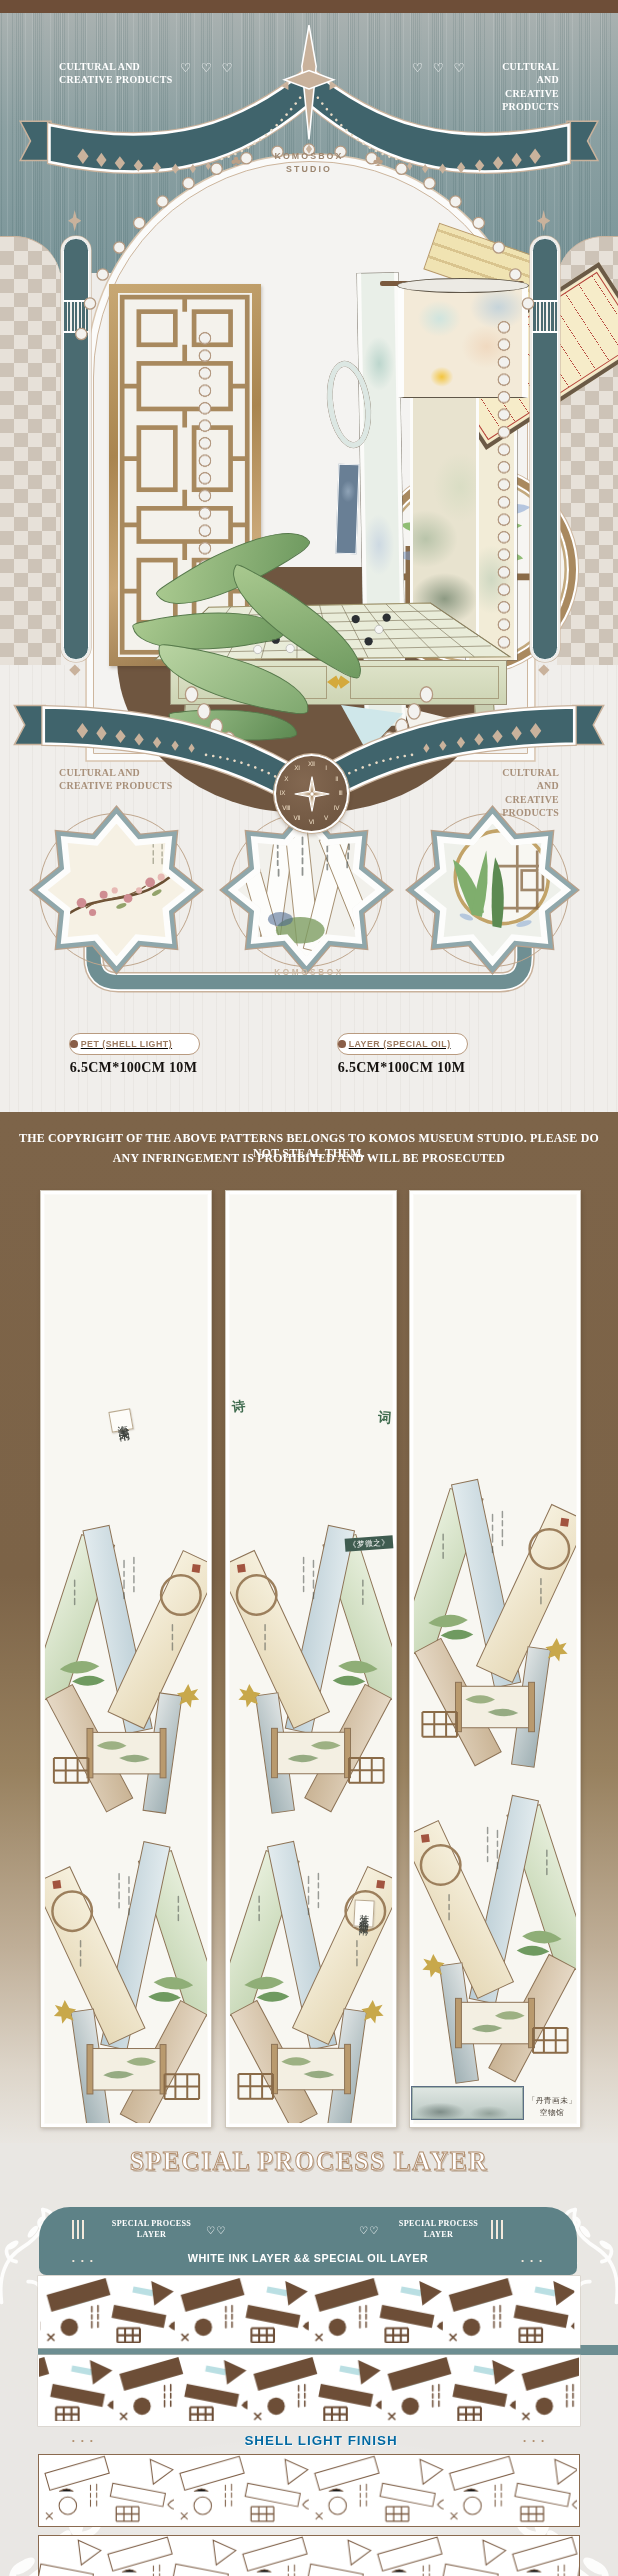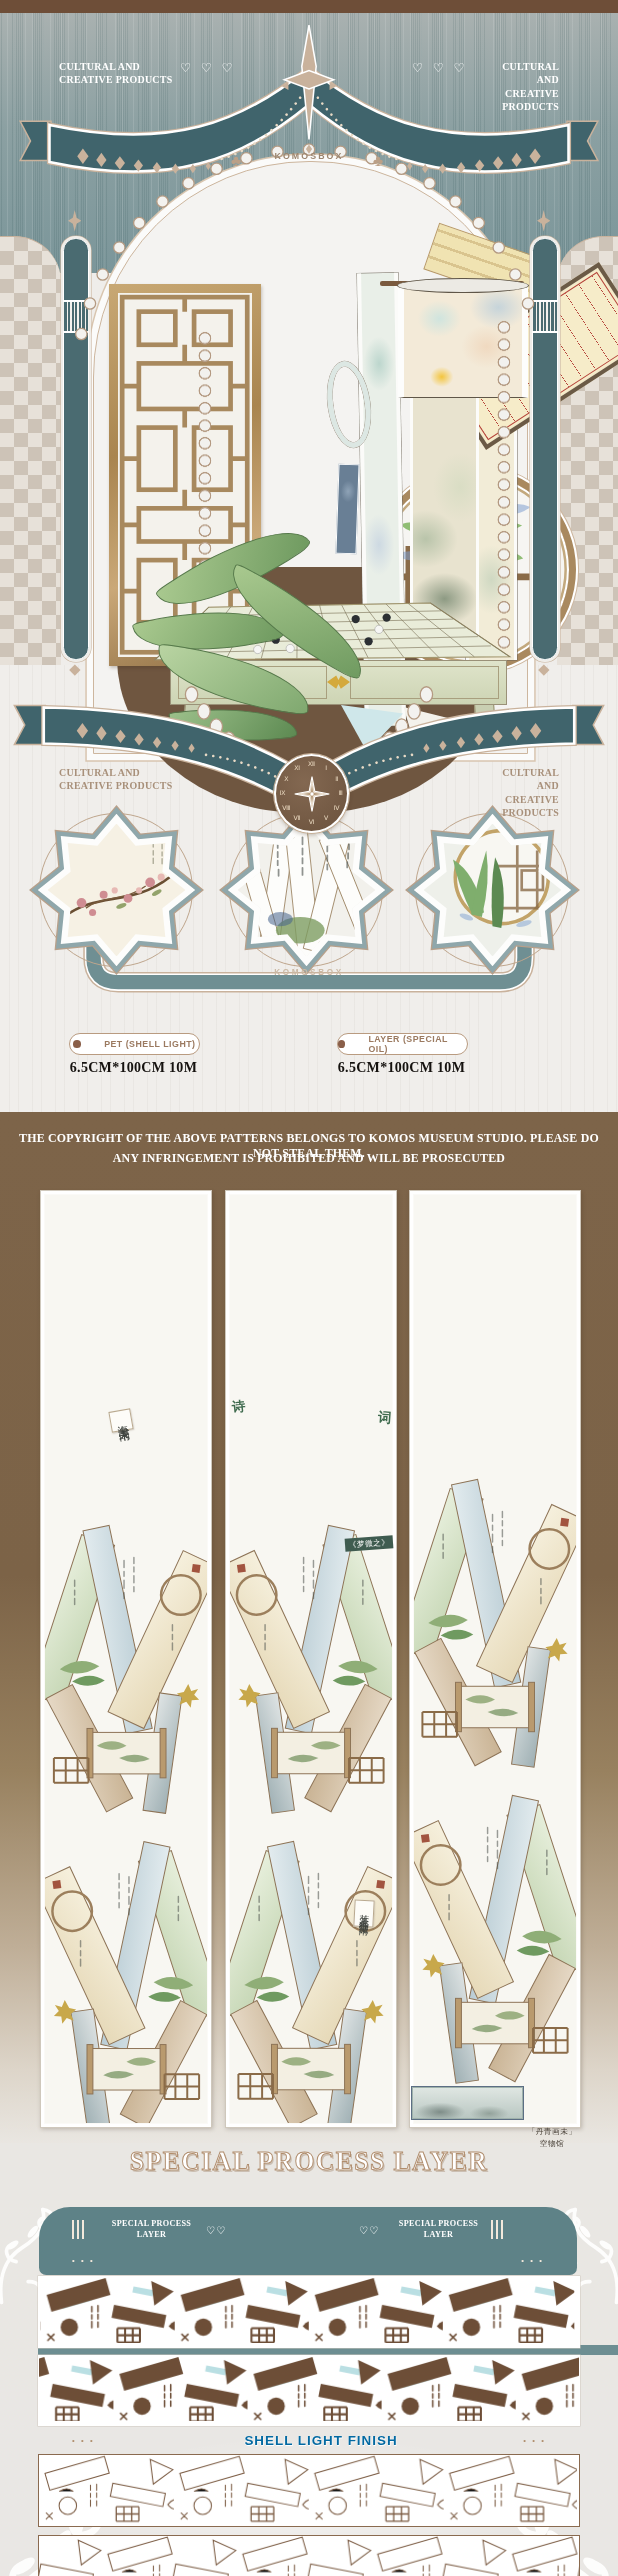--- a/index.html
+++ b/index.html
@@ -130,21 +130,21 @@
     border:1.5px solid #bfa68d;}
   .b1{position:absolute;inset:0;clip-path:var(--star);background:#b8a08a;}
   .b2{position:absolute;inset:2.1px;clip-path:var(--star);background:#8fa7ab;}
   .b3{position:absolute;inset:6.7px;clip-path:var(--star);background:#fdfdfc;}
   .b4{position:absolute;inset:9.8px;clip-path:var(--star);overflow:hidden;}
   
   .kbar-svg{left:0;top:896px;z-index:4;}
   .kbar-label{left:0;top:968px;width:100%;text-align:center;z-index:6;color:#cbb9a4;
     font-size:8.2px;font-weight:bold;letter-spacing:2.6px;}
   .pill{top:1033px;width:129px;height:19.6px;background:#fff;border:1.5px solid #b99b80;border-radius:11.3px;
-    z-index:5;display:flex;align-items:center;justify-content:center;gap:23px;}
+    z-index:5;display:flex;align-items:center;justify-content:flex-start;gap:3px;text-decoration:underline;}
   .pill .dot{width:7.7px;height:7.7px;border-radius:50%;background:#8a5f49;}
   .pill .lbl{color:#9b7a60;font-size:8.8px;font-weight:bold;letter-spacing:0.5px;}
   .size-txt{top:1060px;width:129px;text-align:center;z-index:5;font-family:"Liberation Serif",serif;
     font-weight:bold;font-size:14px;color:#15120f;letter-spacing:0.3px;}
   
   .copy{left:0;width:100%;text-align:center;z-index:5;color:#fff;font-family:"Liberation Serif",serif;
     font-weight:bold;font-size:12.4px;letter-spacing:0.2px;transform:scaleX(.96);}
   .panel{top:1190px;height:936px;background:#fbfaf7;border:0.5px solid #cfc8bc;z-index:4;
     box-shadow:inset 0 0 0 3.1px #fff,1px 1.5px 4.1px rgba(60,45,30,.25);}
   .panel-art{position:absolute;inset:3.6px;overflow:hidden;background:#f8f7f2;}
@@ -395,20 +395,21 @@
   </div>
   <div class="abs cc-text white" style="left:559px;top:60px;transform:scaleX(.92) translateX(-100%);text-align:right;">
     <div>CULTURAL AND</div>
       <div>CREATIVE PRODUCTS</div>
   </div>
   <div class="abs hearts" style="left:180px;top:60px;">♡ ♡ ♡</div>
   <div class="abs hearts" style="left:412px;top:60px;">♡ ♡ ♡</div>
 
   <div class="abs studio">
     <div>KOMOSBOX</div>
+      <div>STUDIO</div>
   </div>
   <div class="abs club" style="left:231px;top:152px;">♣</div>
   <div class="abs club" style="left:373px;top:152px;">♣</div>
 
   <svg class="abs ribbon-svg" style="top:697px;" width="618" height="124" viewBox="0 0 1200 240">
     <polygon points="88,16 28,16 48,54 28,92 88,92" fill="#40646c" stroke="#c9b29c" stroke-width="3"></polygon>
     <polygon points="1112,16 1172,16 1152,54 1172,92 1112,92" fill="#40646c" stroke="#c9b29c" stroke-width="3"></polygon>
     <path d="M85,20 C330,24 470,72 600,153 C730,72 870,24 1115,20 L1115,90 C870,94 730,142 600,223 C470,142 330,94 85,90 Z" fill="#40646c" stroke="#c9b29c" stroke-width="10"></path>
     <path d="M85,20 C330,24 470,72 600,153 C730,72 870,24 1115,20 L1115,90 C870,94 730,142 600,223 C470,142 330,94 85,90 Z" fill="#40646c" stroke="#fff" stroke-width="5"></path>
     <g fill="#c9b29c">
@@ -707,21 +708,21 @@
       </svg>
     </div>
   </div>
 
   <div class="abs vtext" style="left:110px;top:1410px;font-size:11.3px;transform:rotate(-10deg);">海棠未雨</div>
   <div class="abs seal-ch" style="left:232px;top:1398px;transform:rotate(-6deg);">诗</div>
   <div class="abs seal-ch" style="left:378px;top:1409px;transform:rotate(4deg);">词</div>
   <div class="abs tag-dark" style="left:345px;top:1537px;transform:rotate(-4deg);">《梦微之》</div>
   <div class="abs vtext" style="left:354px;top:1900px;font-size:9.8px;transform:rotate(3deg);">落花人独立微雨</div>
   <div class="abs p3-thumb" style="left:412px;top:2087px;"></div>
-  <div class="abs p3-label" style="left:526px;top:2095px;width:52px;margin-top:31px;">
+  <div class="abs p3-label" style="left:526px;top:2095px;width:52px;">
     <div>「丹青画未」</div>
       <div>空物馆</div>
   </div>
 
   <div class="abs sp-title">SPECIAL PROCESS LAYER</div>
 
   <svg class="abs flo" style="left:-4.1px;top:2196px;" width="67" height="118" viewBox="0 0 130 230">
       <use href="#flo"></use>
     </svg>
   <svg class="abs flo" style="right:-4.1px;top:2196px;transform:scaleX(-1);" width="67" height="118" viewBox="0 0 130 230">
@@ -749,20 +750,21 @@
     <div class="sp-side" style="left:348px;">
       <div>SPECIAL PROCESS</div>
         <div>LAYER</div>
     </div>
     <div class="bars" style="left:452px;">
         <i></i>
         <i></i>
         <i></i>
       </div>
     <div class="sp-dots" style="left:33px;">• • •</div>
+    <div class="sp-sub">WHITE INK LAYER &amp;&amp; SPECIAL OIL LAYER</div>
     <div class="sp-dots" style="right:33px;">• • •</div>
   </div>
 
   <div class="abs strip" style="top:2276px;height:70px;">
     <svg width="537" height="66" viewBox="0 0 1043 129">
         <rect width="1043" height="129" fill="url(#inkP)"></rect>
       </svg>
   </div>
   <div class="abs band"></div>
   <div class="abs strip" style="top:2355px;height:69px;">

